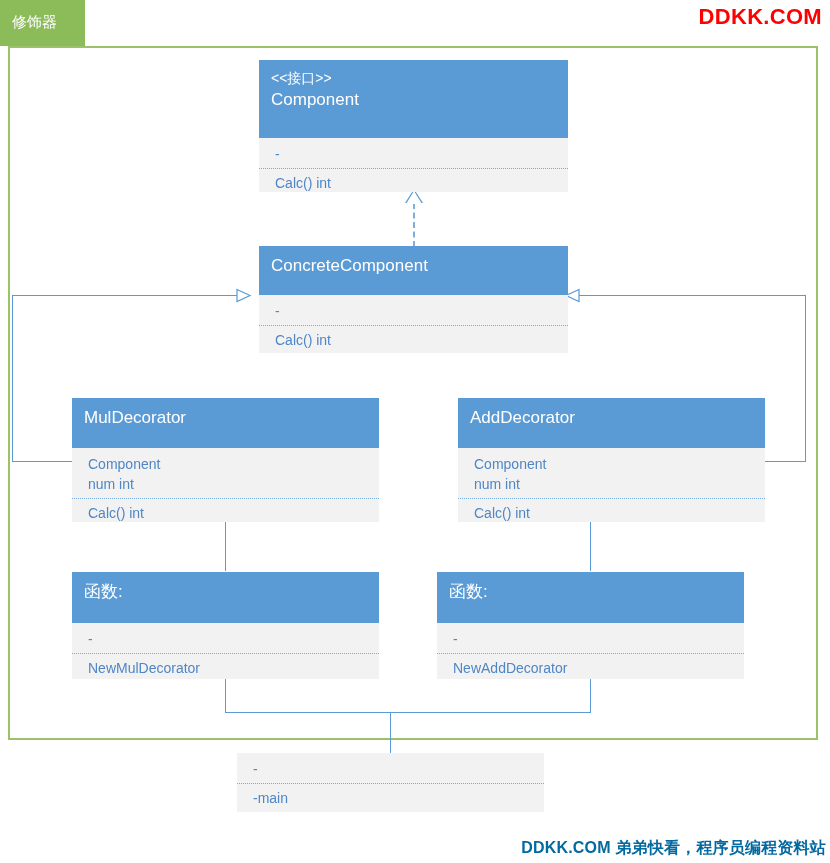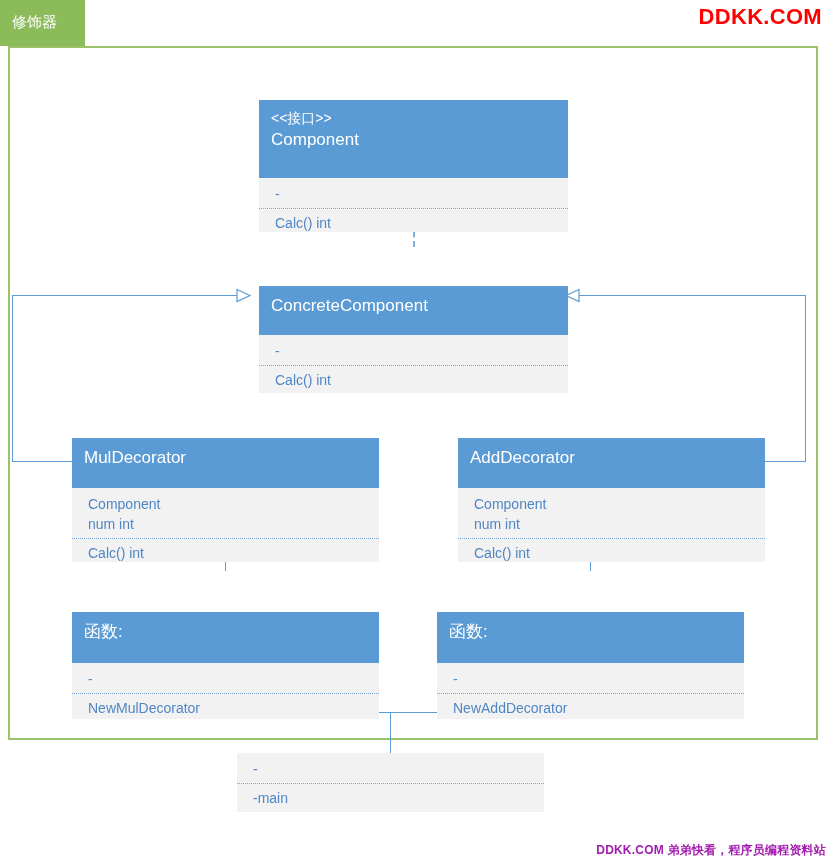--- a/index.html
+++ b/index.html
@@ -12,27 +12,27 @@
   .frame{position:absolute;left:8px;top:46px;width:810px;height:694px;
          border:2px solid #9bc169;box-sizing:border-box;background:transparent;}
   .frame-tab{position:absolute;left:0px;top:0px;width:85px;height:46px;
              background:#8cbb5a;box-sizing:border-box;}
   .frame-tab-label{position:absolute;left:12px;top:11px;color:#ffffff;
                    font-size:15px;line-height:22px;white-space:nowrap;text-align:center;}
 
   
   .wm-top{position:absolute;right:8px;top:4px;color:#ff0000;font-weight:bold;
           font-size:22px;letter-spacing:0.3px;white-space:nowrap;}
-  .wm-bottom{position:absolute;right:4px;bottom:4px;color:#a21caf;font-weight:bold;
-             font-size:12px;letter-spacing:0.2px;white-space:nowrap;}
+  .wm-bottom{position:absolute;right:4px;bottom:4px;color:#0369a1;font-weight:bold;
+             font-size:16px;letter-spacing:0.2px;white-space:nowrap;}
 
   
   .uml{position:absolute;box-sizing:border-box;}
   .uml-head{background:#5b9bd5;color:#ffffff;box-sizing:border-box;
-            padding:8px 12px 6px 12px;overflow:hidden;margin-top:40px;}
+            padding:8px 12px 6px 12px;overflow:hidden;}
   .uml-stereo{font-size:14px;line-height:20px;white-space:nowrap;}
   .uml-title{font-size:17px;line-height:24px;white-space:nowrap;}
   .uml-body{background:#f2f2f2;box-sizing:border-box;overflow:hidden;}
   .uml-attrs{padding:6px 12px 4px 16px;}
   .uml-ops{padding:4px 12px 6px 16px;}
   .uml-line{color:#4f86c6;font-size:14px;line-height:20px;white-space:nowrap;}
   .uml-sep{height:0;border-top:1px dotted #7aaad8;margin:0;}
 
   
   .ln{position:absolute;background:#5b9bd5;}

